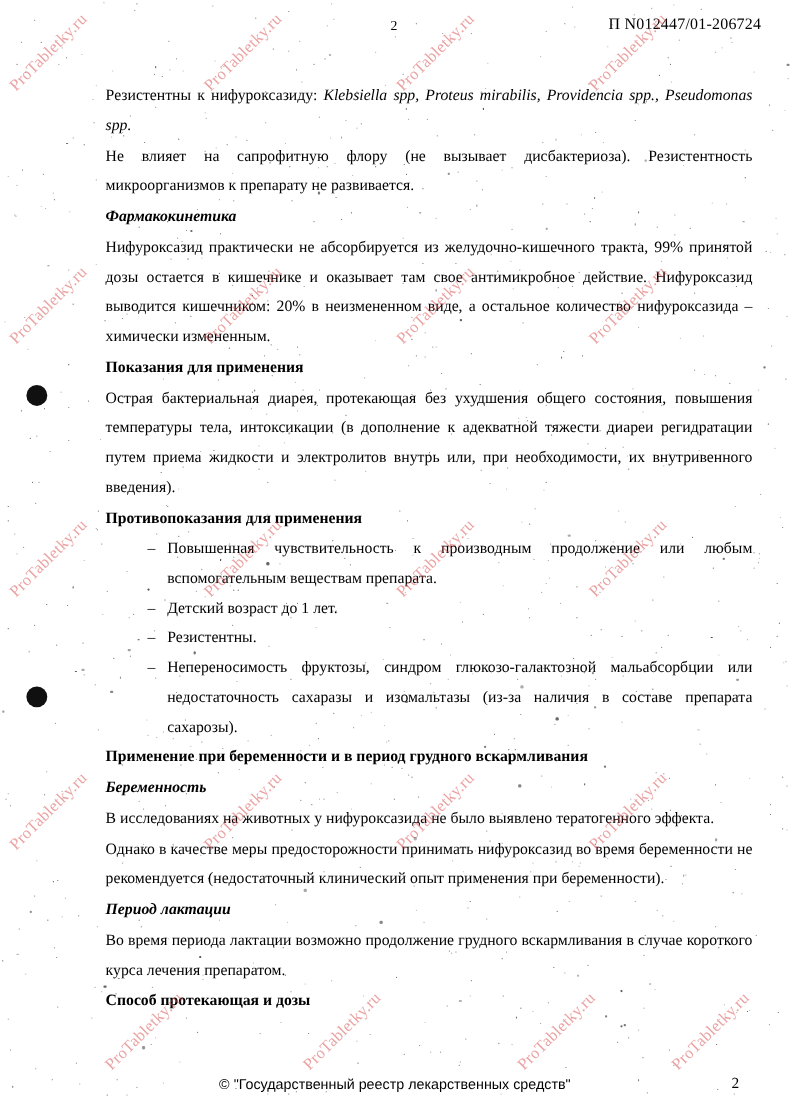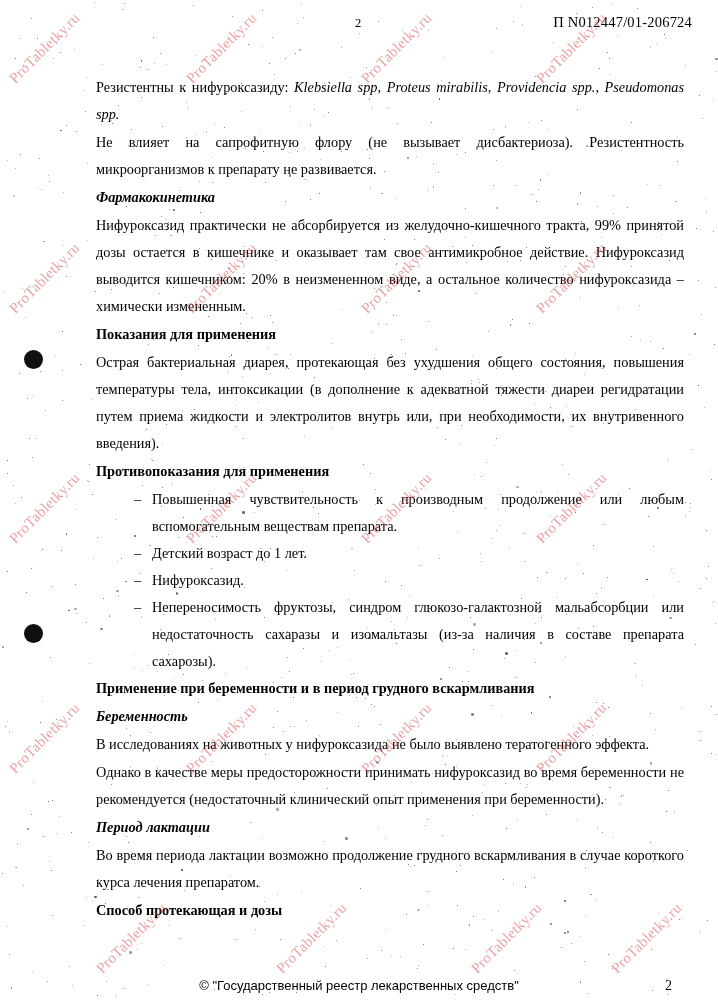--- a/index.html
+++ b/index.html
@@ -179,21 +179,21 @@
 
     <p class="bold-head">Показания для применения</p>
 
     <p class="blk">Острая бактериальная диарея, протекающая без ухудшения общего состояния, повышения температуры тела, интоксикации (в дополнение к адекватной тяжести диареи регидратации путем приема жидкости и электролитов внутрь или, при необходимости, их внутривенного введения).</p>
 
     <p class="bold-head">Противопоказания для применения</p>
 
     <ul class="dashlist">
       <li><span class="dash">–</span><span>Повышенная чувствительность к производным продолжение или любым вспомогательным веществам препарата.</span></li>
       <li><span class="dash">–</span><span>Детский возраст до 1 лет.</span></li>
-      <li><span class="dash">–</span><span>Нифуроксазид.</span></li>
+      <li><span class="dash">–</span><span>Резистентны.</span></li>
       <li><span class="dash">–</span><span>Непереносимость фруктозы, синдром глюкозо-галактозной мальабсорбции или недостаточность сахаразы и изомальтазы (из-за наличия в составе препарата сахарозы).</span></li>
     </ul>
 
     <p class="bold-head">Применение при беременности и в период грудного вскармливания</p>
 
     <p class="ital-head">Беременность</p>
 
     <p class="blk noj">В исследованиях на животных у нифуроксазида не было выявлено тератогенного эффекта.</p>
 
     <p class="blk">Однако в качестве меры предосторожности принимать нифуроксазид во время беременности не рекомендуется (недостаточный клинический опыт применения при беременности).</p>

